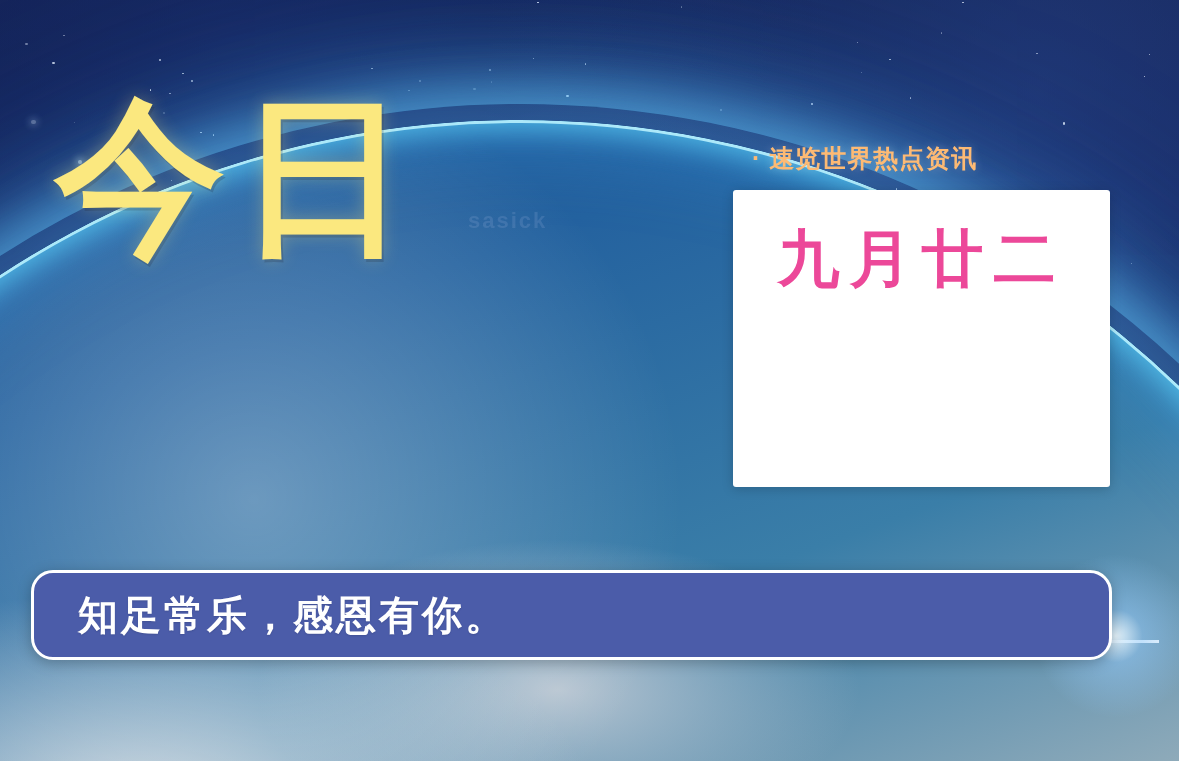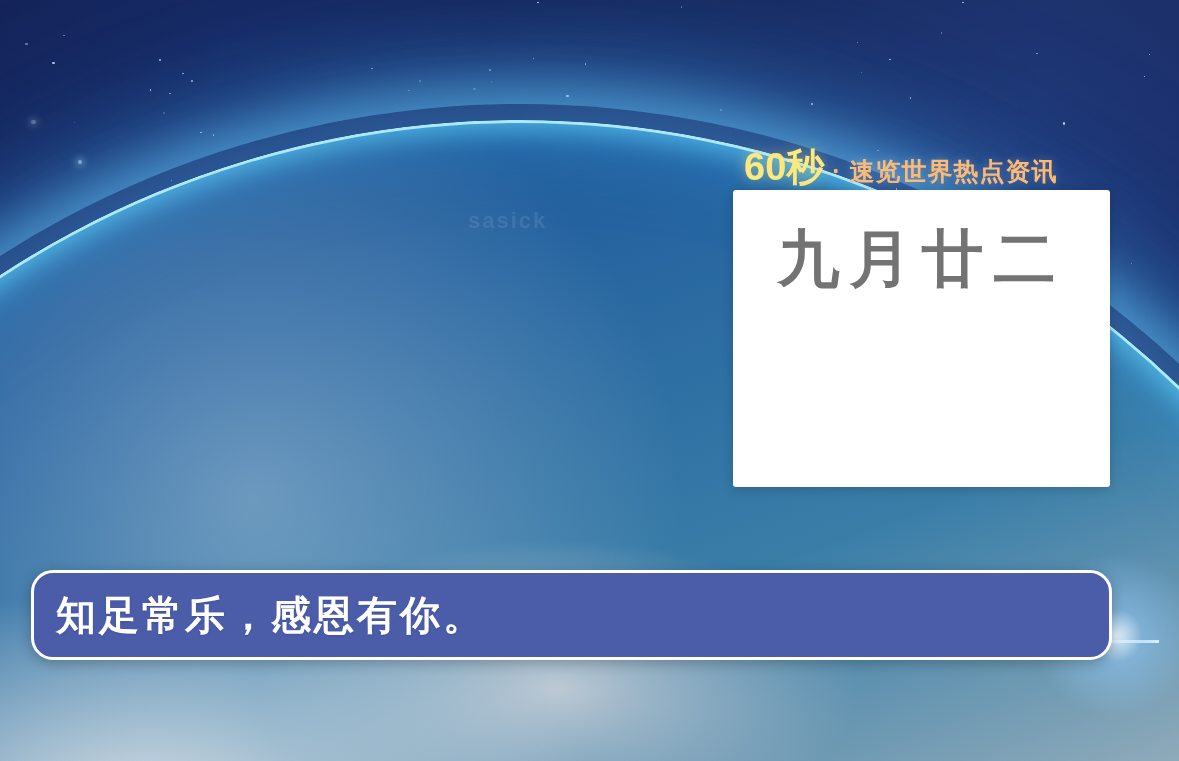--- a/index.html
+++ b/index.html
@@ -161,36 +161,36 @@
     letter-spacing:4px;white-space:nowrap;
   }
   .issue .dash{color:#263a74;font-weight:700;letter-spacing:0;}
   .weekday{
     margin-top:20px;
     font-size:60px;font-weight:900;color:#25377a;
     letter-spacing:8px;line-height:1;
   }
   .lunar{
     margin-top:22px;
-    font-size:62px;font-weight:900;color:#737373;
+    font-size:62px;font-weight:900;color:#ec4899;
     letter-spacing:10px;line-height:1;
   }
 
   
   .quote-bar{
     position:absolute;left:31px;top:570px;
     width:1081px;height:90px;
     background:#4b5ca9;
     border:3px solid #ffffff;
     border-radius:22px;
     display:flex;align-items:center;
     box-shadow:0 3px 14px rgba(0,0,0,.25);
   }
   .quote-text{
-    margin-left:22px;
+    margin-left:44px;
     color:#ffffff;
     font-size:40px;font-weight:800;
     letter-spacing:3px;
     text-shadow:0 1px 2px rgba(0,0,0,.12);
     white-space:nowrap;
   }
 </style>
 </head>
 <body>
 
@@ -335,25 +335,25 @@
     <div class="limb"></div>
   </div>
   <div class="limb2" style="position:absolute;left:-446px;top:104px;width:1932px;height:1932px;pointer-events:none;"></div>
 
   <div class="flare-streak"></div>
   <div class="flare"></div>
 
   <div class="watermark">sasick</div>
 
   <div class="brand">
+    <span class="brand-line1">今日</span>
   </div>
 
 
   <div class="tagline">
-    <span class="tag-60">60秒</span>
     <span class="tag-rest">· 速览世界热点资讯</span>
   </div>
 
   <div class="card">
     <div class="lunar">九月廿二</div>
   </div>
 
   <div class="quote-bar">
     <span class="quote-text">知足常乐，感恩有你。</span>
   </div>

